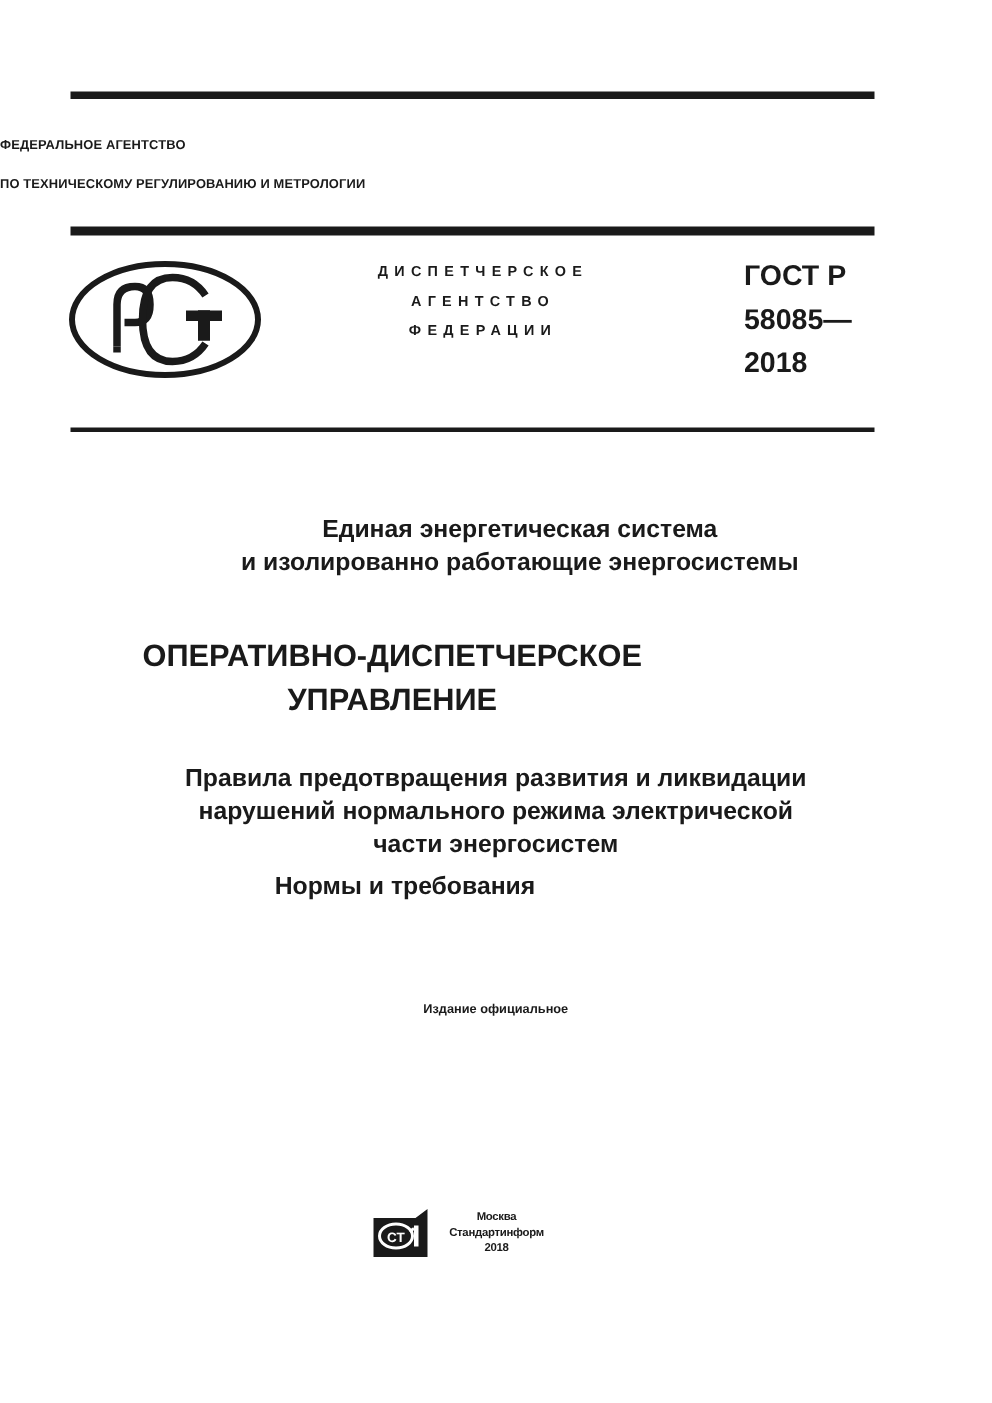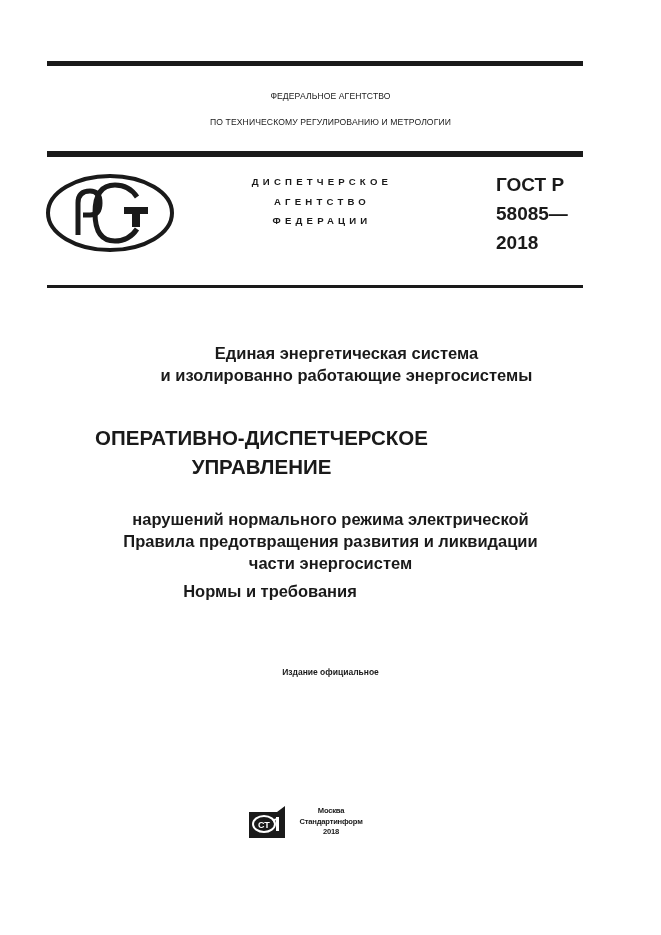--- a/index.html
+++ b/index.html
@@ -22,22 +22,21 @@
       background: #1a1a1a;
     }
     .rule-top { top: 61px; height: 5px; }
     .rule-mid { top: 151px; height: 6px; }
     .rule-bottom { top: 285px; height: 3px; }
 
     .agency {
       position: absolute;
       left: 0;
       width: 661px;
-      text-align: center;
-      font-weight: normal;
+      font-weight: bold;
       font-size: 8.6px;
       letter-spacing: 0.1px;
     }
     .agency-1 { top: 91px; }
     .agency-2 { top: 117px; }
 
     .emblem {
       position: absolute;
       left: 45px;
       top: 173px;
@@ -181,22 +180,22 @@
   <div>Единая энергетическая система</div>
   <div>и изолированно работающие энергосистемы</div>
 </div>
 
 <div class="main-title">
   <div>ОПЕРАТИВНО-ДИСПЕТЧЕРСКОЕ</div>
   <div>УПРАВЛЕНИЕ</div>
 </div>
 
 <div class="subtitle">
+  <div>Правила предотвращения развития и ликвидации</div>
   <div>нарушений нормального режима электрической</div>
-  <div>Правила предотвращения развития и ликвидации</div>
   <div>части энергосистем</div>
 </div>
 
 <div class="norms">Нормы и требования</div>
 
 <div class="edition">Издание официальное</div>
 
 <div class="publisher-logo">
   <svg width="40" height="36" viewBox="0 0 40 36">
     <path d="M2 8 L30 8 L38 2 L38 34 L2 34 Z" fill="#1a1a1a"></path>

